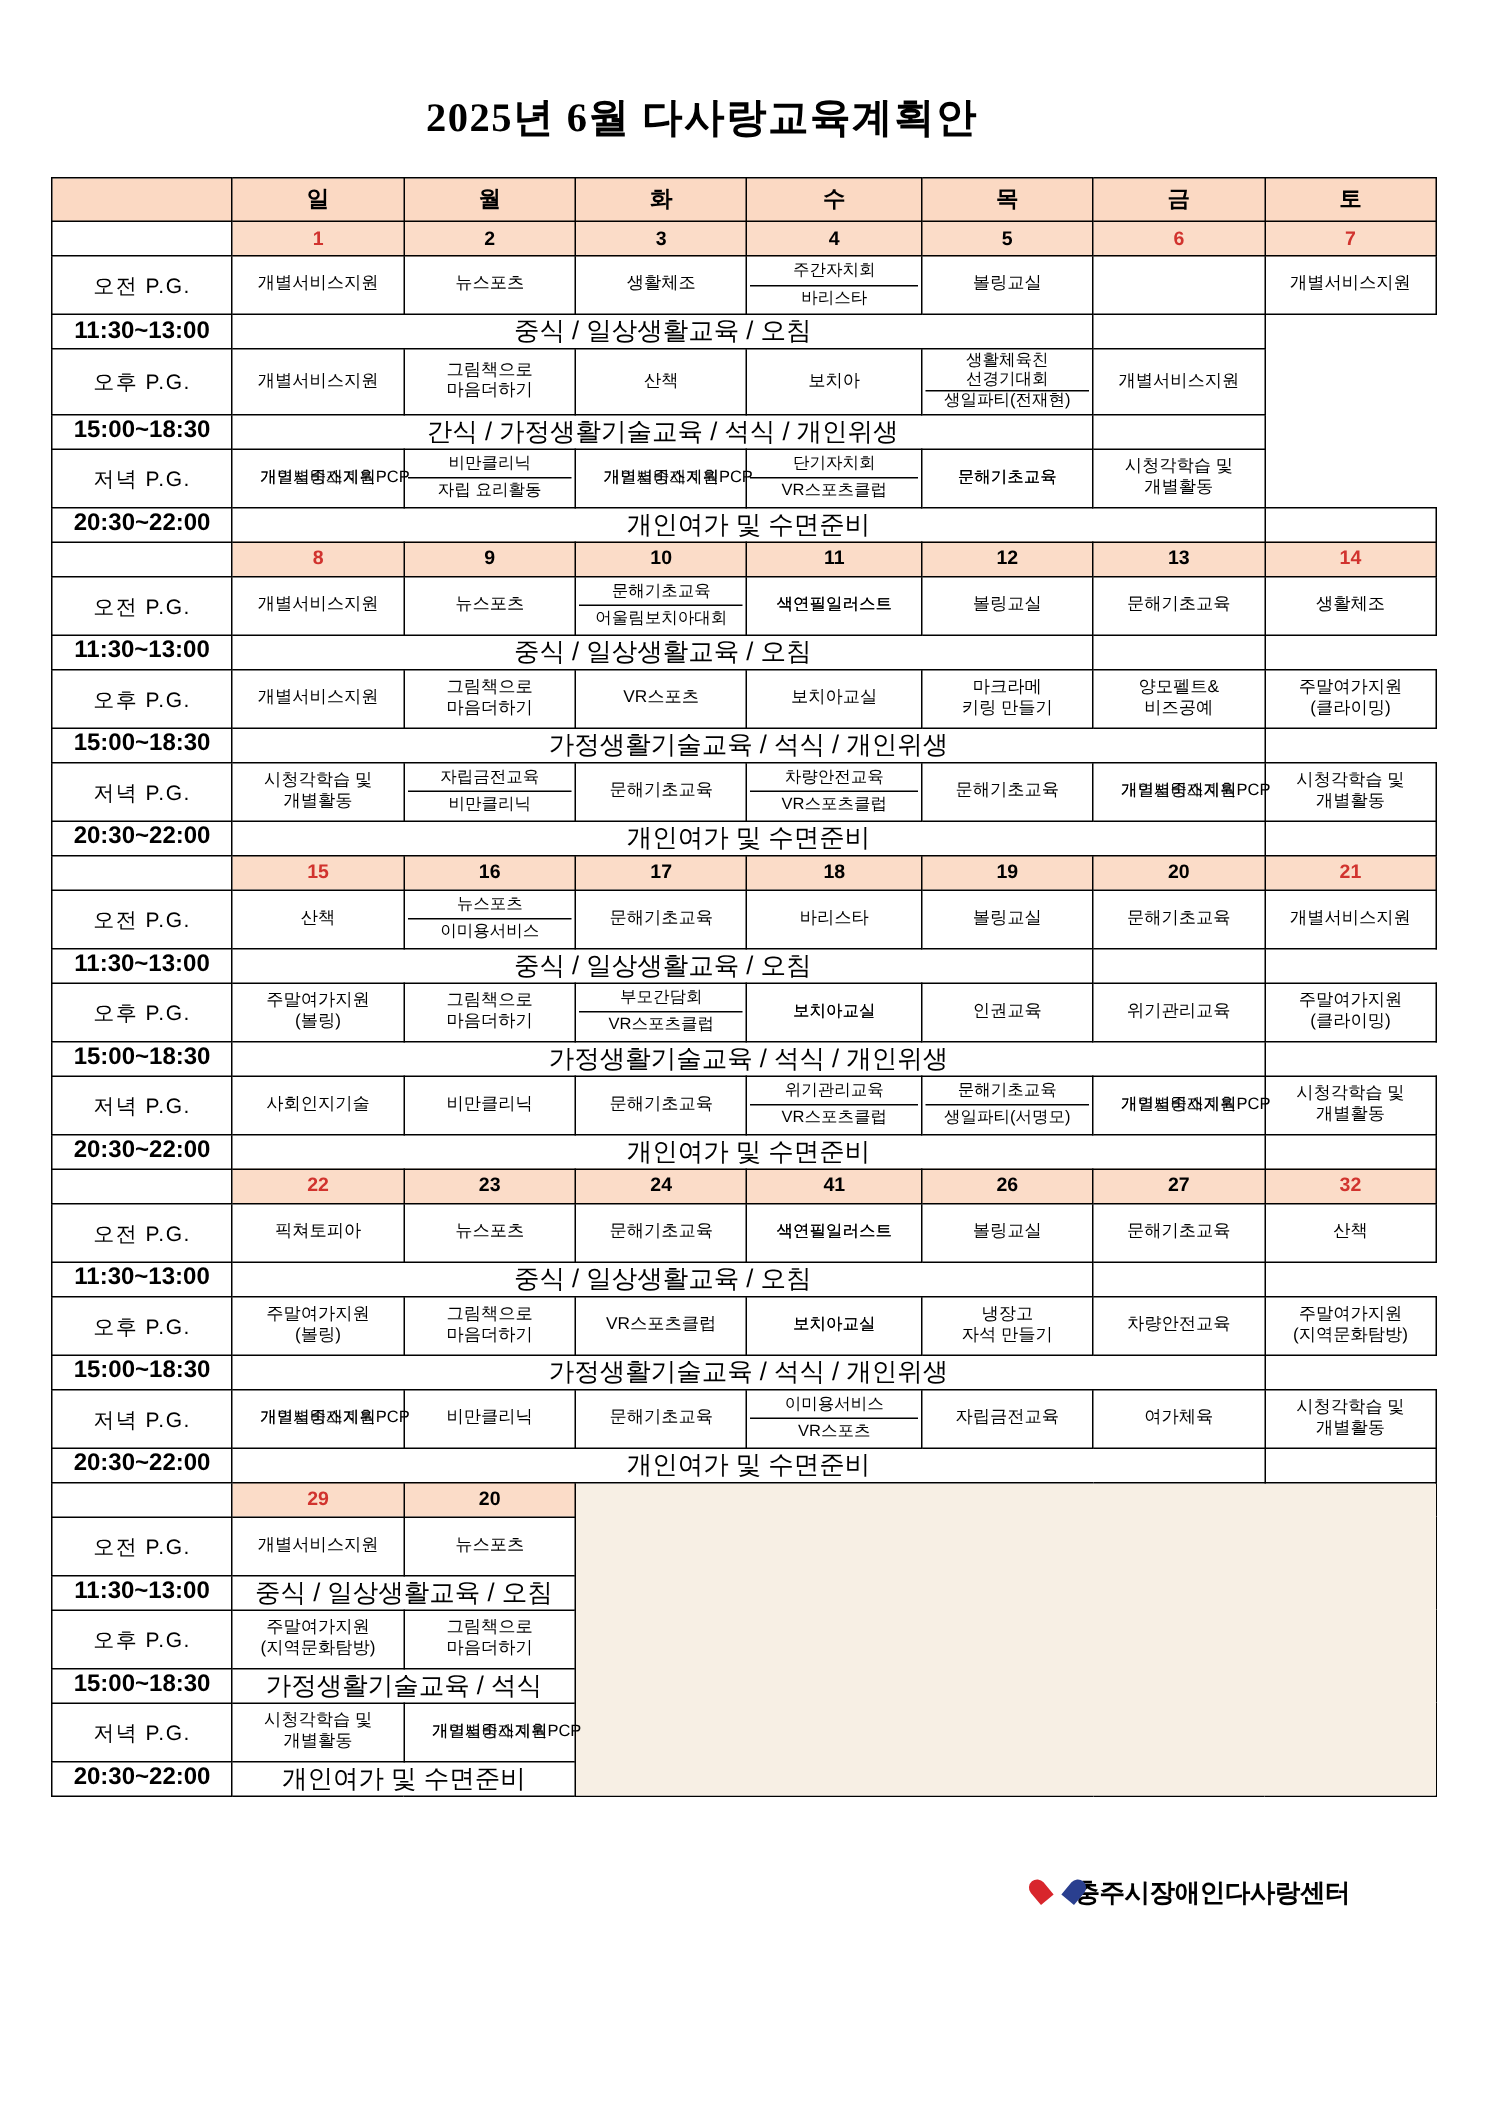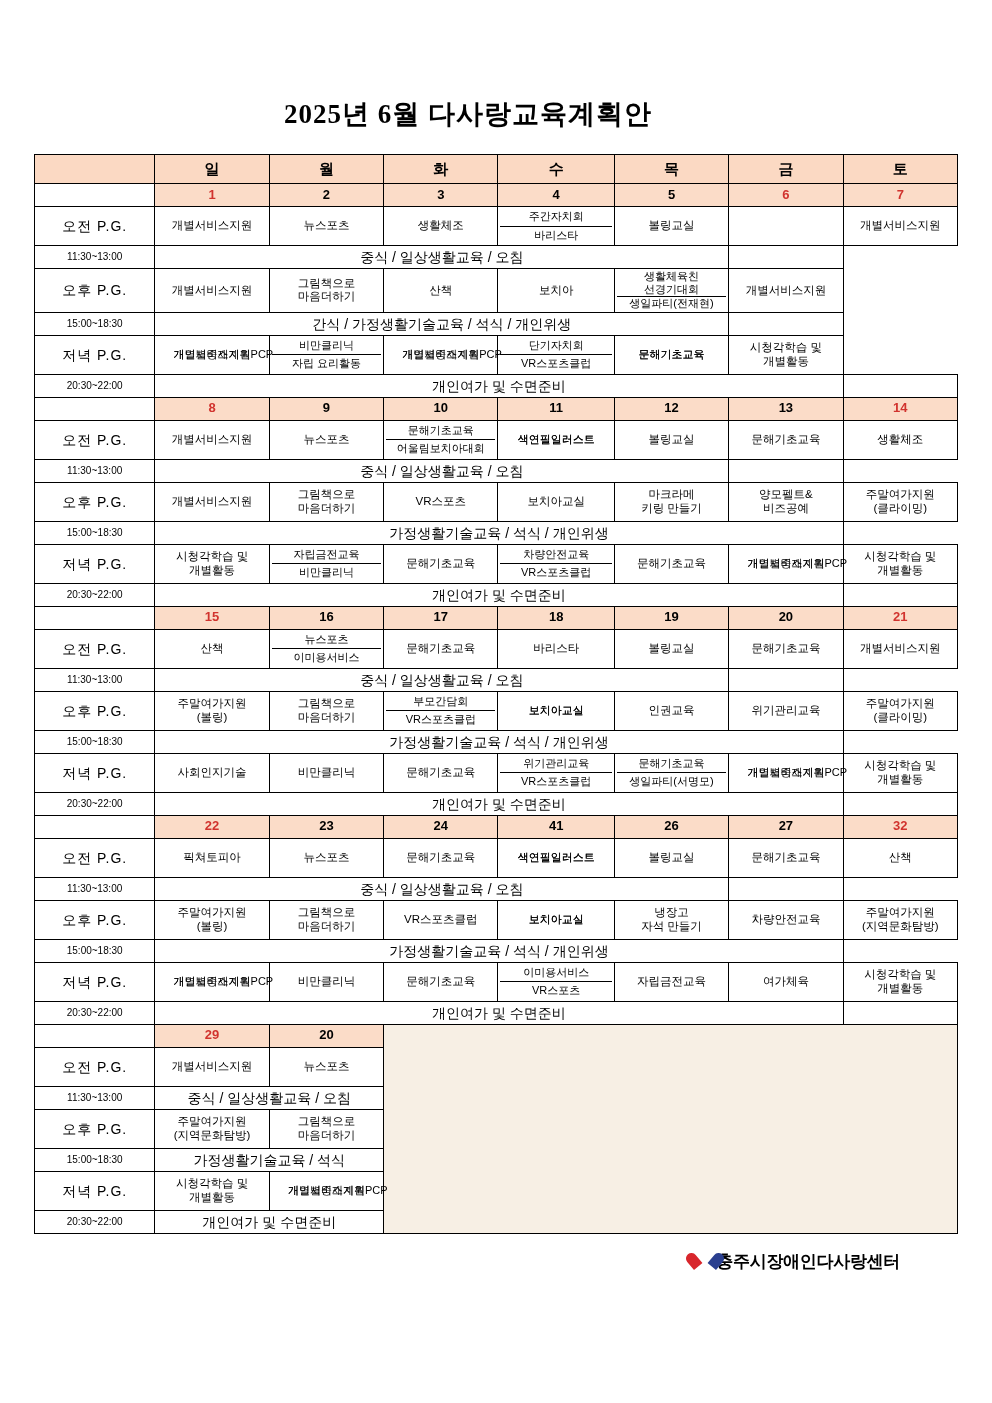--- a/index.html
+++ b/index.html
@@ -6,21 +6,21 @@
   body{
     width:992px;height:1403px;
     background:#ffffff;
     font-family:"Liberation Sans","DejaVu Sans",sans-serif;
     color:#000;
     position:relative;
   }
   .page{
     width:936px;height:1403px;
     box-sizing:border-box;
-    padding:96px 34px 0 34px;
+    padding:60px 34px 0 34px;
     position:relative;
   }
   h1.title{
     text-align:center;
     font-size:27px;
     font-weight:700;
     letter-spacing:1px;
     margin:0 0 22px 0;
     font-family:"Liberation Serif","DejaVu Serif",serif;
   }
@@ -54,26 +54,27 @@
     height:20px;
     color:#000;
   }
   td.daynum.red{color:#d1332e;}
   td.rowlabel{
     font-size:14px;
     letter-spacing:1px;
     height:34px;
   }
   td.rowlabel.time{
-    font-size:10px;
+    font-size:16px;
     letter-spacing:0;
     height:20px;
+    font-weight:bold;
   }
   td.span-note{
-    font-size:14px;
+    font-size:17px;
     height:20px;
   }
   .split{
     display:flex;
     flex-direction:column;
     height:100%;
   }
   .split>div{
     flex:1;
     display:flex;

